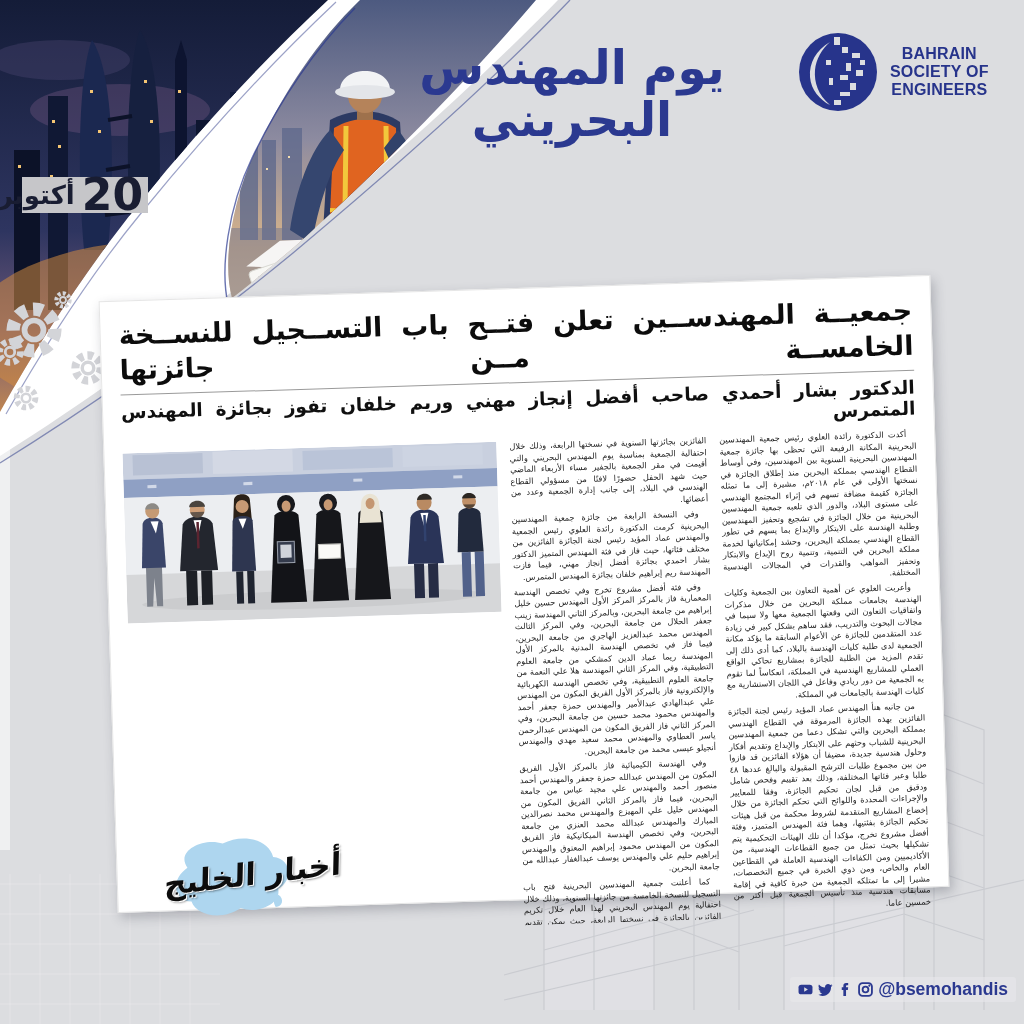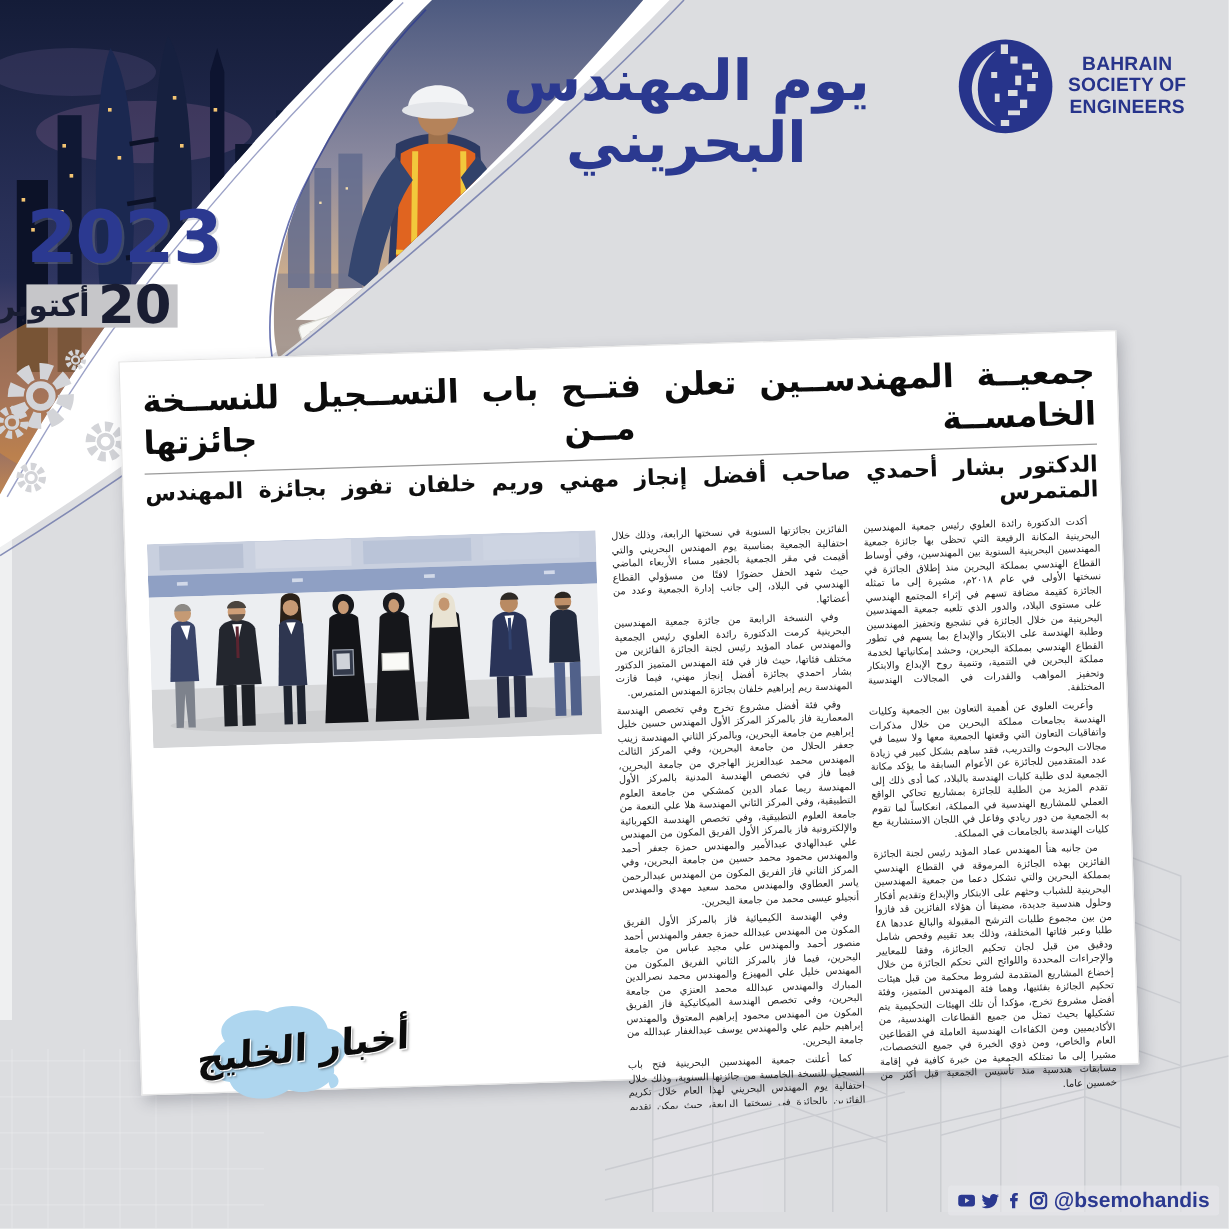--- a/index.html
+++ b/index.html
@@ -37,21 +37,21 @@
   .np-col p{margin:0 0 4px;text-indent:10px;}
   .np-col p.no-indent{text-indent:0;}
   .np-left{flex:1 1 auto;position:relative;}
   .photo-svg{width:100%;height:170px;display:block;}
   .khaleej{position:absolute;left:24px;bottom:8px;width:166px;height:98px;}
   .khaleej svg{position:absolute;left:0;top:0;}
   .khaleej-text{position:absolute;left:4px;top:28px;font-size:31px;font-weight:bold;color:#0c0c0c;
                 transform:rotate(-5deg) skewX(-8deg);white-space:nowrap;
                 text-shadow:1px 1px 0 #ffffff,2px 2px 2px rgba(0,0,0,.35);}
   
-  .social-bar{position:absolute;right:8px;bottom:11px;display:flex;align-items:center;gap:5px;
+  .social-bar{position:absolute;right:8px;bottom:22px;display:flex;align-items:center;gap:5px;
               background:rgba(231,232,235,.6);padding:2px 8px;border-radius:3px;}
   .handle{font-family:"Liberation Sans",sans-serif;font-size:17.5px;font-weight:bold;color:#2b3990;}
 </style>
 </head>
 <body>
 
 <div class="canvas">
 
   <svg class="grid-svg" width="220" height="150">
     <g stroke="rgba(255,255,255,.55)" stroke-width="1">
@@ -240,21 +240,20 @@
       <title>جمعية المهندسين البحرينية</title>
     </svg>
     <div class="logo-text">
       <span>BAHRAIN</span>
       <span>SOCIETY OF</span>
       <span>ENGINEERS</span>
     </div>
   </div>
 
   <div class="date-block">
-    <div class="year">2023</div>
     <div class="date-box">
       <span class="day">20</span>
       <span class="month">أكتوبر</span>
     </div>
   </div>
 
   <div class="newspaper" dir="rtl">
     <h2 class="np-headline">جمعيــة المهندســين تعلن فتــح باب التســجيل للنســخة الخامســة مــن جائزتها</h2>
     <div class="np-rule"></div>
     <h3 class="np-subheadline">الدكتور بشار أحمدي صاحب أفضل إنجاز مهني وريم خلفان تفوز بجائزة المهندس المتمرس</h3>

